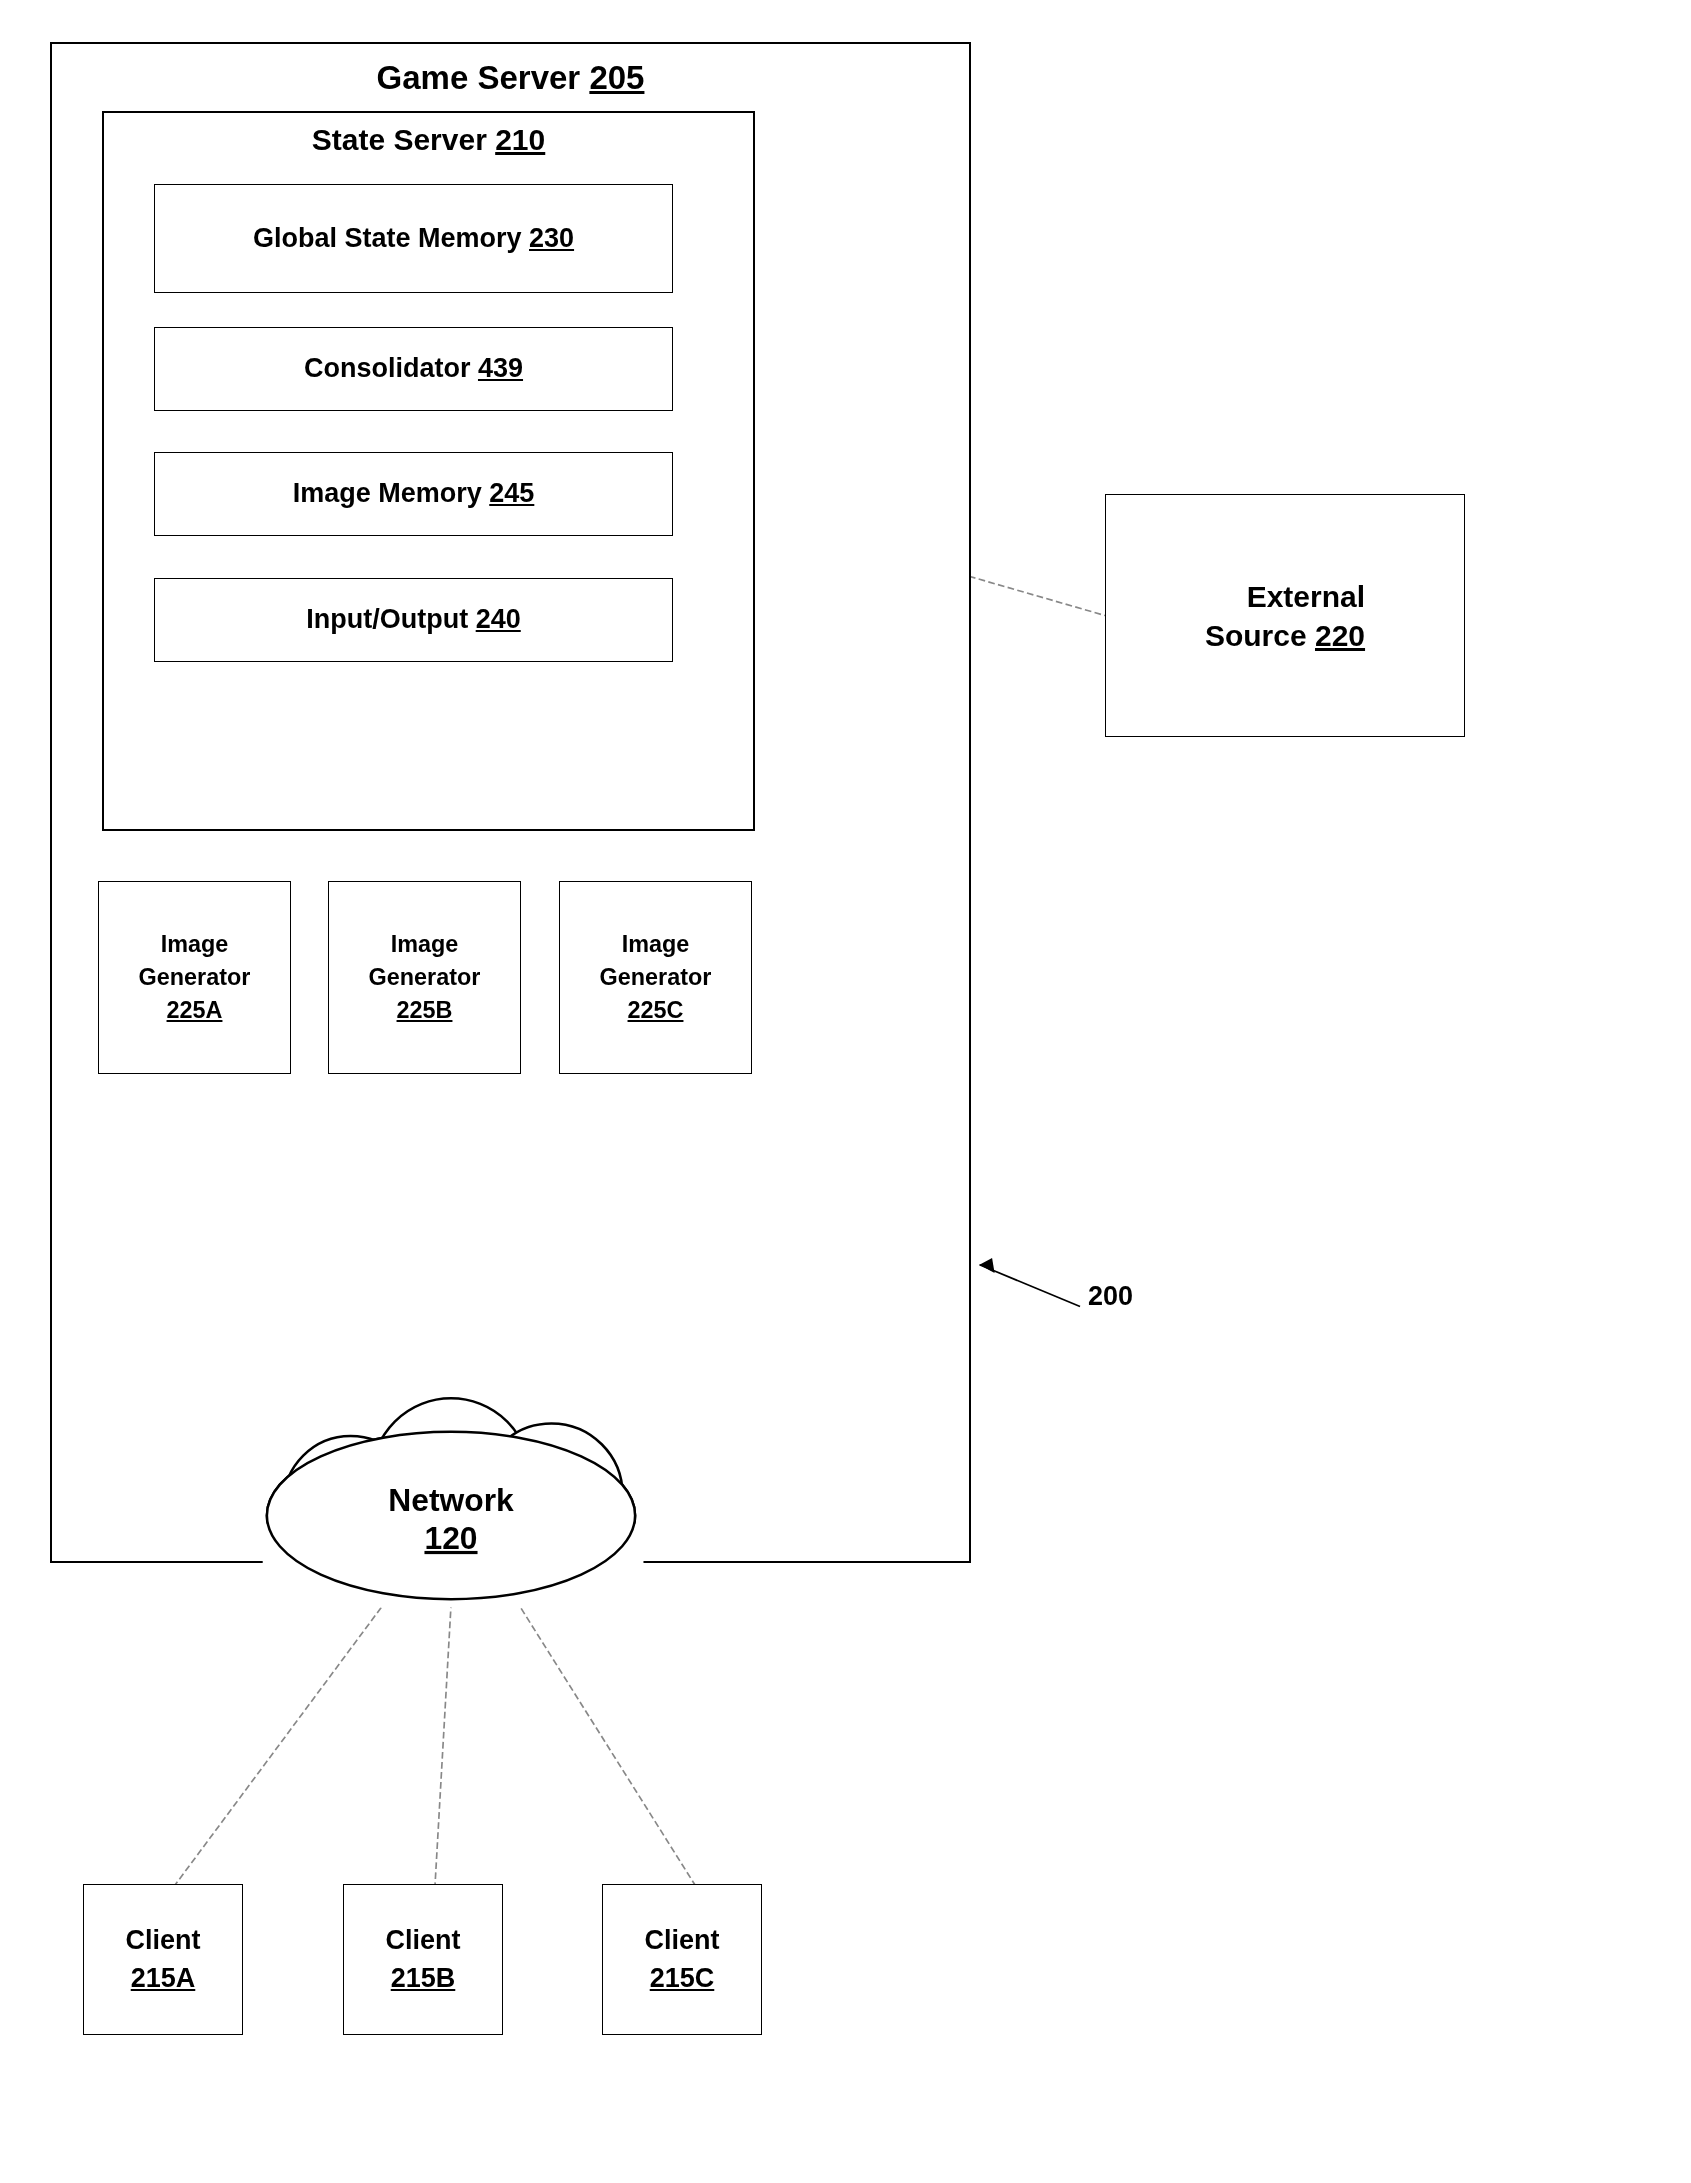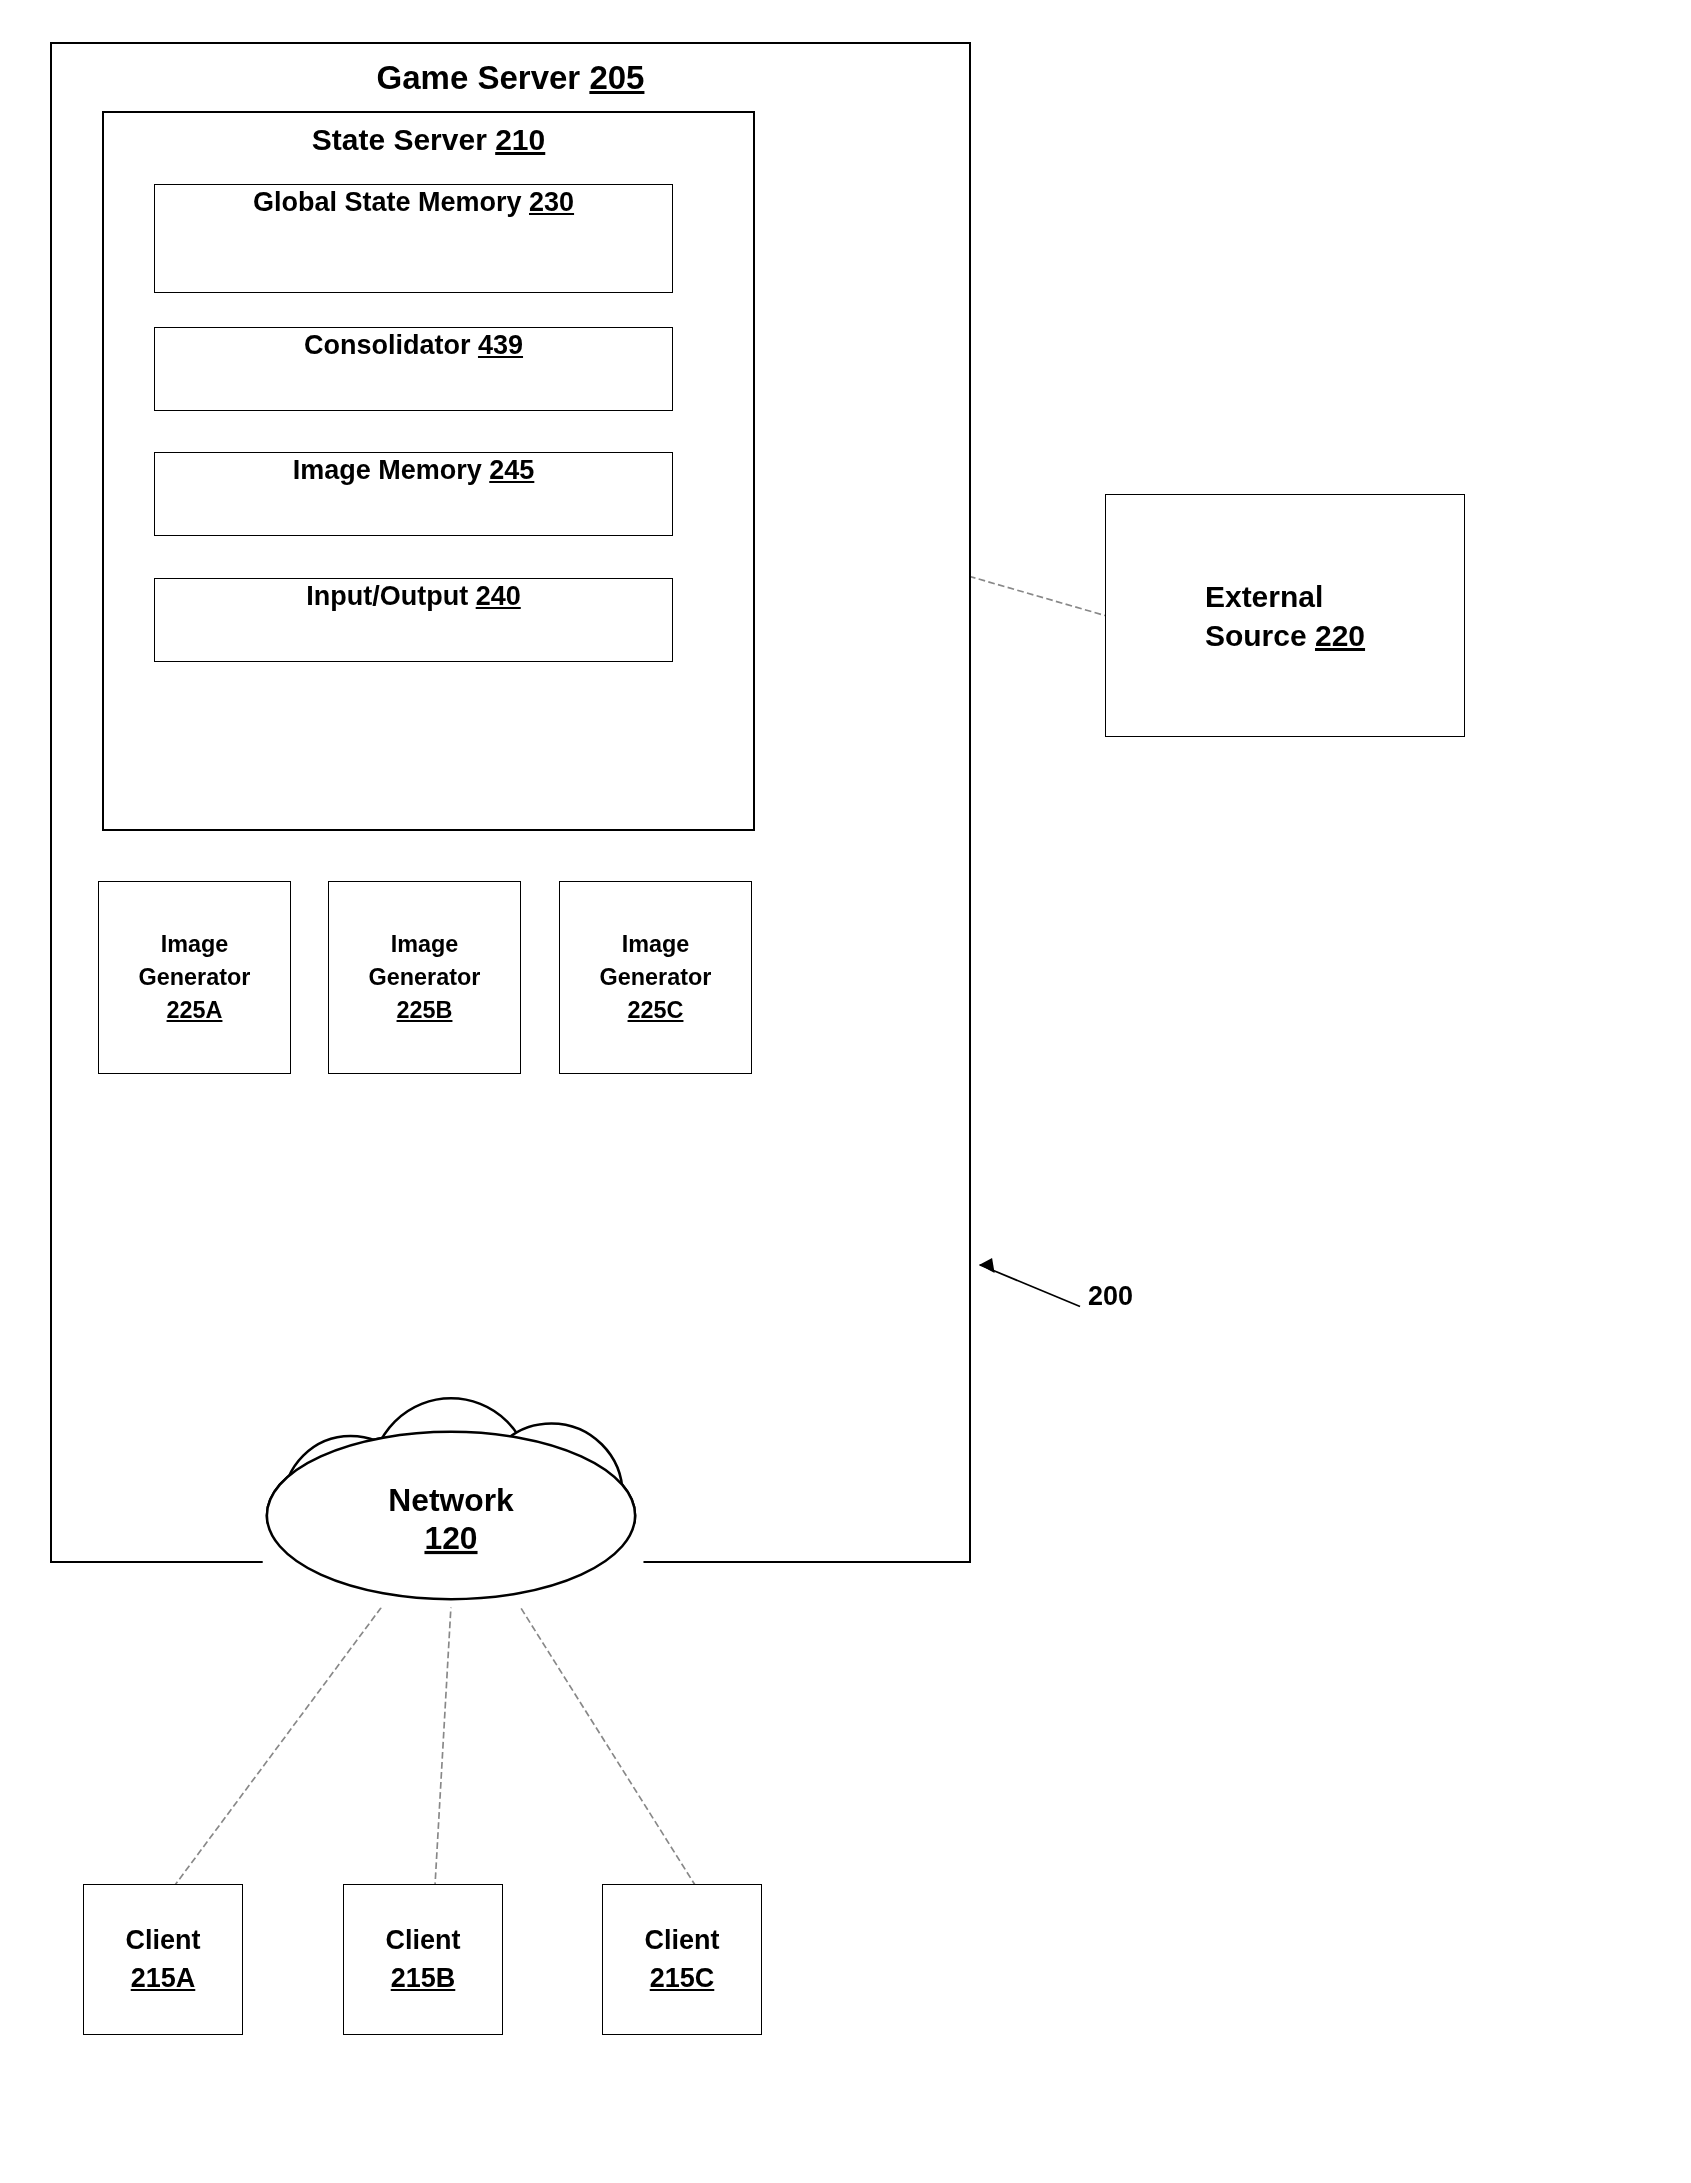--- a/index.html
+++ b/index.html
@@ -71,20 +71,21 @@
     .state-server-title u { text-decoration: underline; }
 
     
     .component-box {
       position: absolute;
       border: 1.7px solid #000;
       background: #fff;
       left: 50px;
       width: 519px;
       display: flex;
+      align-items: center;
       justify-content: center;
       text-align: center;
     }
 
     .component-box .label {
       font-size: 27px;
       font-weight: bold;
       line-height: 1.3;
     }
 
@@ -140,21 +141,21 @@
       position: absolute;
       top: 469px;
       left: 1072px;
       width: 360px;
       height: 243px;
       border: 1.7px solid #000;
       background: #fff;
       display: flex;
       align-items: center;
       justify-content: center;
-      text-align: left;
+      text-align: right;
     }
 
     .external-source-box .label {
       font-size: 30px;
       font-weight: bold;
       line-height: 1.3;
     }
 
     .external-source-box .label u { text-decoration: underline; }
 

